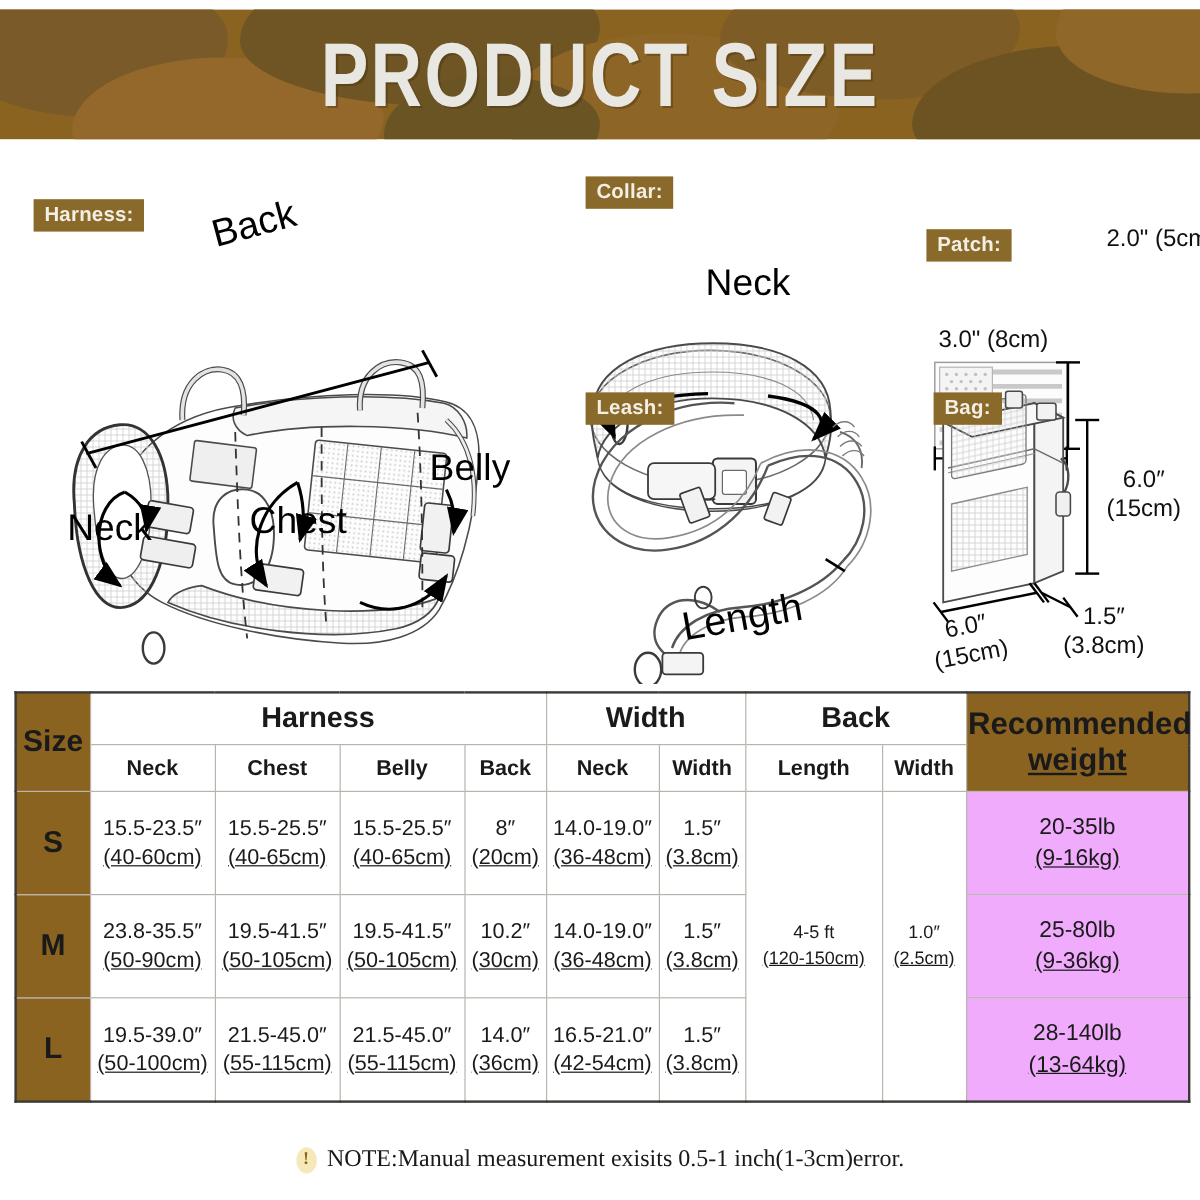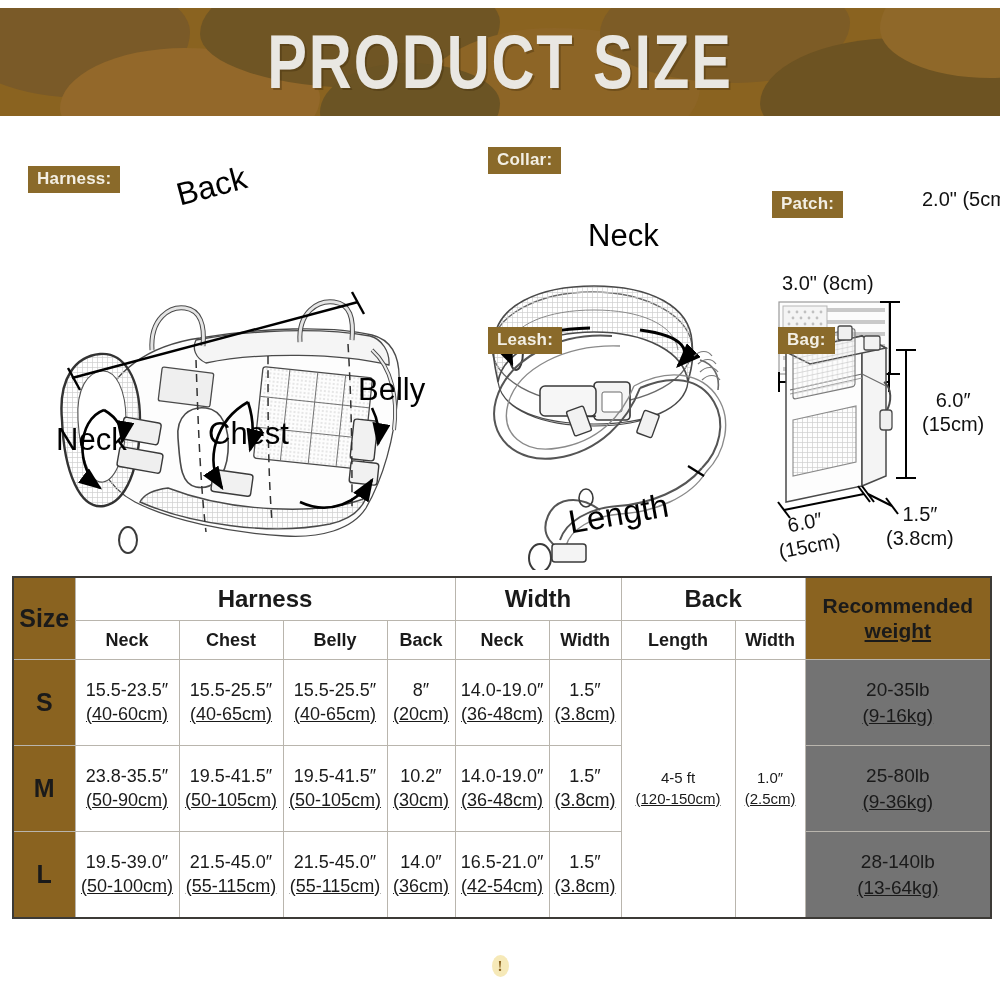--- a/index.html
+++ b/index.html
@@ -70,30 +70,30 @@
   }
   th.grouphead{font-size:24px;font-weight:bold;height:40px;}
   th.subhead{font-size:18px;font-weight:bold;height:36px;}
   th.sizehead{
     background:#8a6320;color:#f7f3e6;
     font-size:25px;font-weight:bold;width:62px;
     border:1px solid #8a6320;
   }
   th.recohead{
     background:#8a6320;color:#f7f3e6;
-    font-size:21px;font-weight:bold;line-height:1.15;
+    font-size:26px;font-weight:bold;line-height:1.15;
     border:1px solid #8a6320;
   }
   td.sizecell{
     background:#8a6320;color:#f7f3e6;
     font-size:25px;font-weight:bold;
     border:1px solid #8a6320;
   }
   td.recocell{
-    background:#737373;color:#f7f3e6;
+    background:#f0abfc;color:#f7f3e6;
     font-size:19px;line-height:1.35;
     border:1px solid #7a5718;
   }
   td.val{font-size:18px;line-height:1.3;height:83px;}
   td.merged{font-size:15px;line-height:1.35;}
   .l1{display:block;}
   .l2{display:block;text-decoration:underline;}
 
   
   .note{
@@ -549,13 +549,14 @@
           <span class="l1">28-140lb</span>
           <span class="l2">(13-64kg)</span>
         </td>
       </tr>
     </tbody>
   </table>
 </div>
 
 <div class="note">
   <span class="bang">!</span>
+  <span>NOTE:Manual measurement exisits 0.5-1 inch(1-3cm)error.</span>
 </div>
 
 </body></html>

